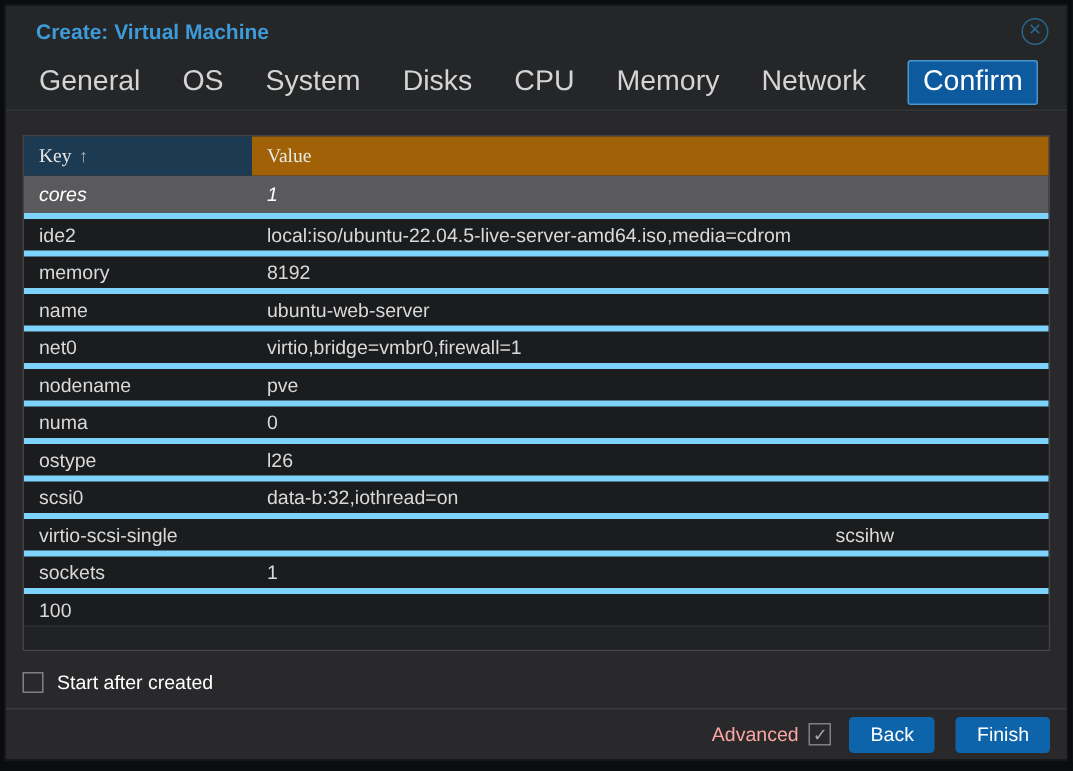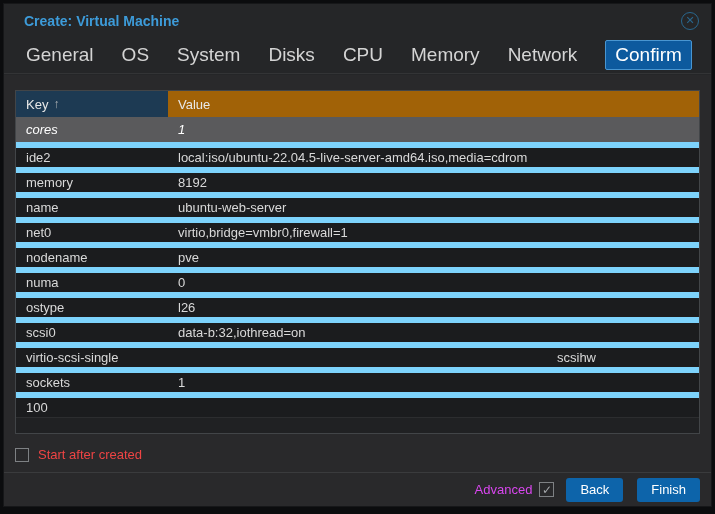--- a/index.html
+++ b/index.html
@@ -69,42 +69,42 @@
     left: 0; top: 71px; right: 0; bottom: 34px;
     background: #29292b;
     padding: 15px 11px 0 11px;
   }
 
   .grid {
     border: 1px solid #424548;
     width: 100%;
     background: #1b1c1e;
   }
-  .grid-header { display: flex; height: 26px; }
+  .grid-header { display: flex; height: 26px; font-family: Liberation Serif, serif; }
   .th {
     display: flex; align-items: center;
     padding-left: 10px;
     font-size: 13px;
     color: #e8e8e8;
     cursor: pointer;
   }
   .th-key { width: 152px; background: #1d3a53; }
   .th-value { flex: 1; background: #a16207; }
   .sort-arrow {
     color: #aeb2b5;
     font-size: 12px;
     margin-left: 5px;
   }
   .grid-body { }
   .tr {
     display: flex;
     height: 25px;
     align-items: center;
     background: #1b1c1e;
-    border-top: 6px solid #7dd3fc;
+    border-top: 4px solid #7dd3fc;
     cursor: pointer;
   }
   .tr.selected { background: #5a5a5c; font-style: italic; }
   .td {
     font-size: 13px;
     color: #d9d9d9;
     padding-left: 10px;
     white-space: nowrap; overflow: hidden; text-overflow: ellipsis;
   }
   .tr.selected .td { color: #ffffff; }
@@ -125,33 +125,33 @@
     cursor: pointer;
   }
   .checkbox {
     width: 14px; height: 14px;
     border: 1px solid #7e8184;
     background: transparent;
     display: inline-flex; align-items: center; justify-content: center;
     font-size: 12px; line-height: 1;
     color: #a6a9ac;
   }
-  .start-opt .label { color: #ef4444; font-size: 13px; }
+  .start-opt .label { color: #ffffff; font-size: 13px; }
 
   
   .footer {
     position: absolute;
     left: 0; right: 0; bottom: 0;
     height: 34px;
     background: #29292b;
     border-top: 1px solid #3a3b3d;
     display: flex; align-items: center; justify-content: flex-end;
     padding-right: 11px;
   }
-  .adv-label { color: #d946ef; font-size: 13px; margin-right: 7px; }
+  .adv-label { color: #fca5a5; font-size: 13px; margin-right: 7px; }
   .adv-checkbox { width: 15px; height: 15px; margin-right: 12px; cursor: pointer; }
   .btn {
     background: #0d64aa;
     border: none;
     border-radius: 3px;
     color: #ffffff;
     font-family: "Liberation Sans", "DejaVu Sans", sans-serif;
     font-size: 13px;
     height: 24px;
     padding: 0 14px;

